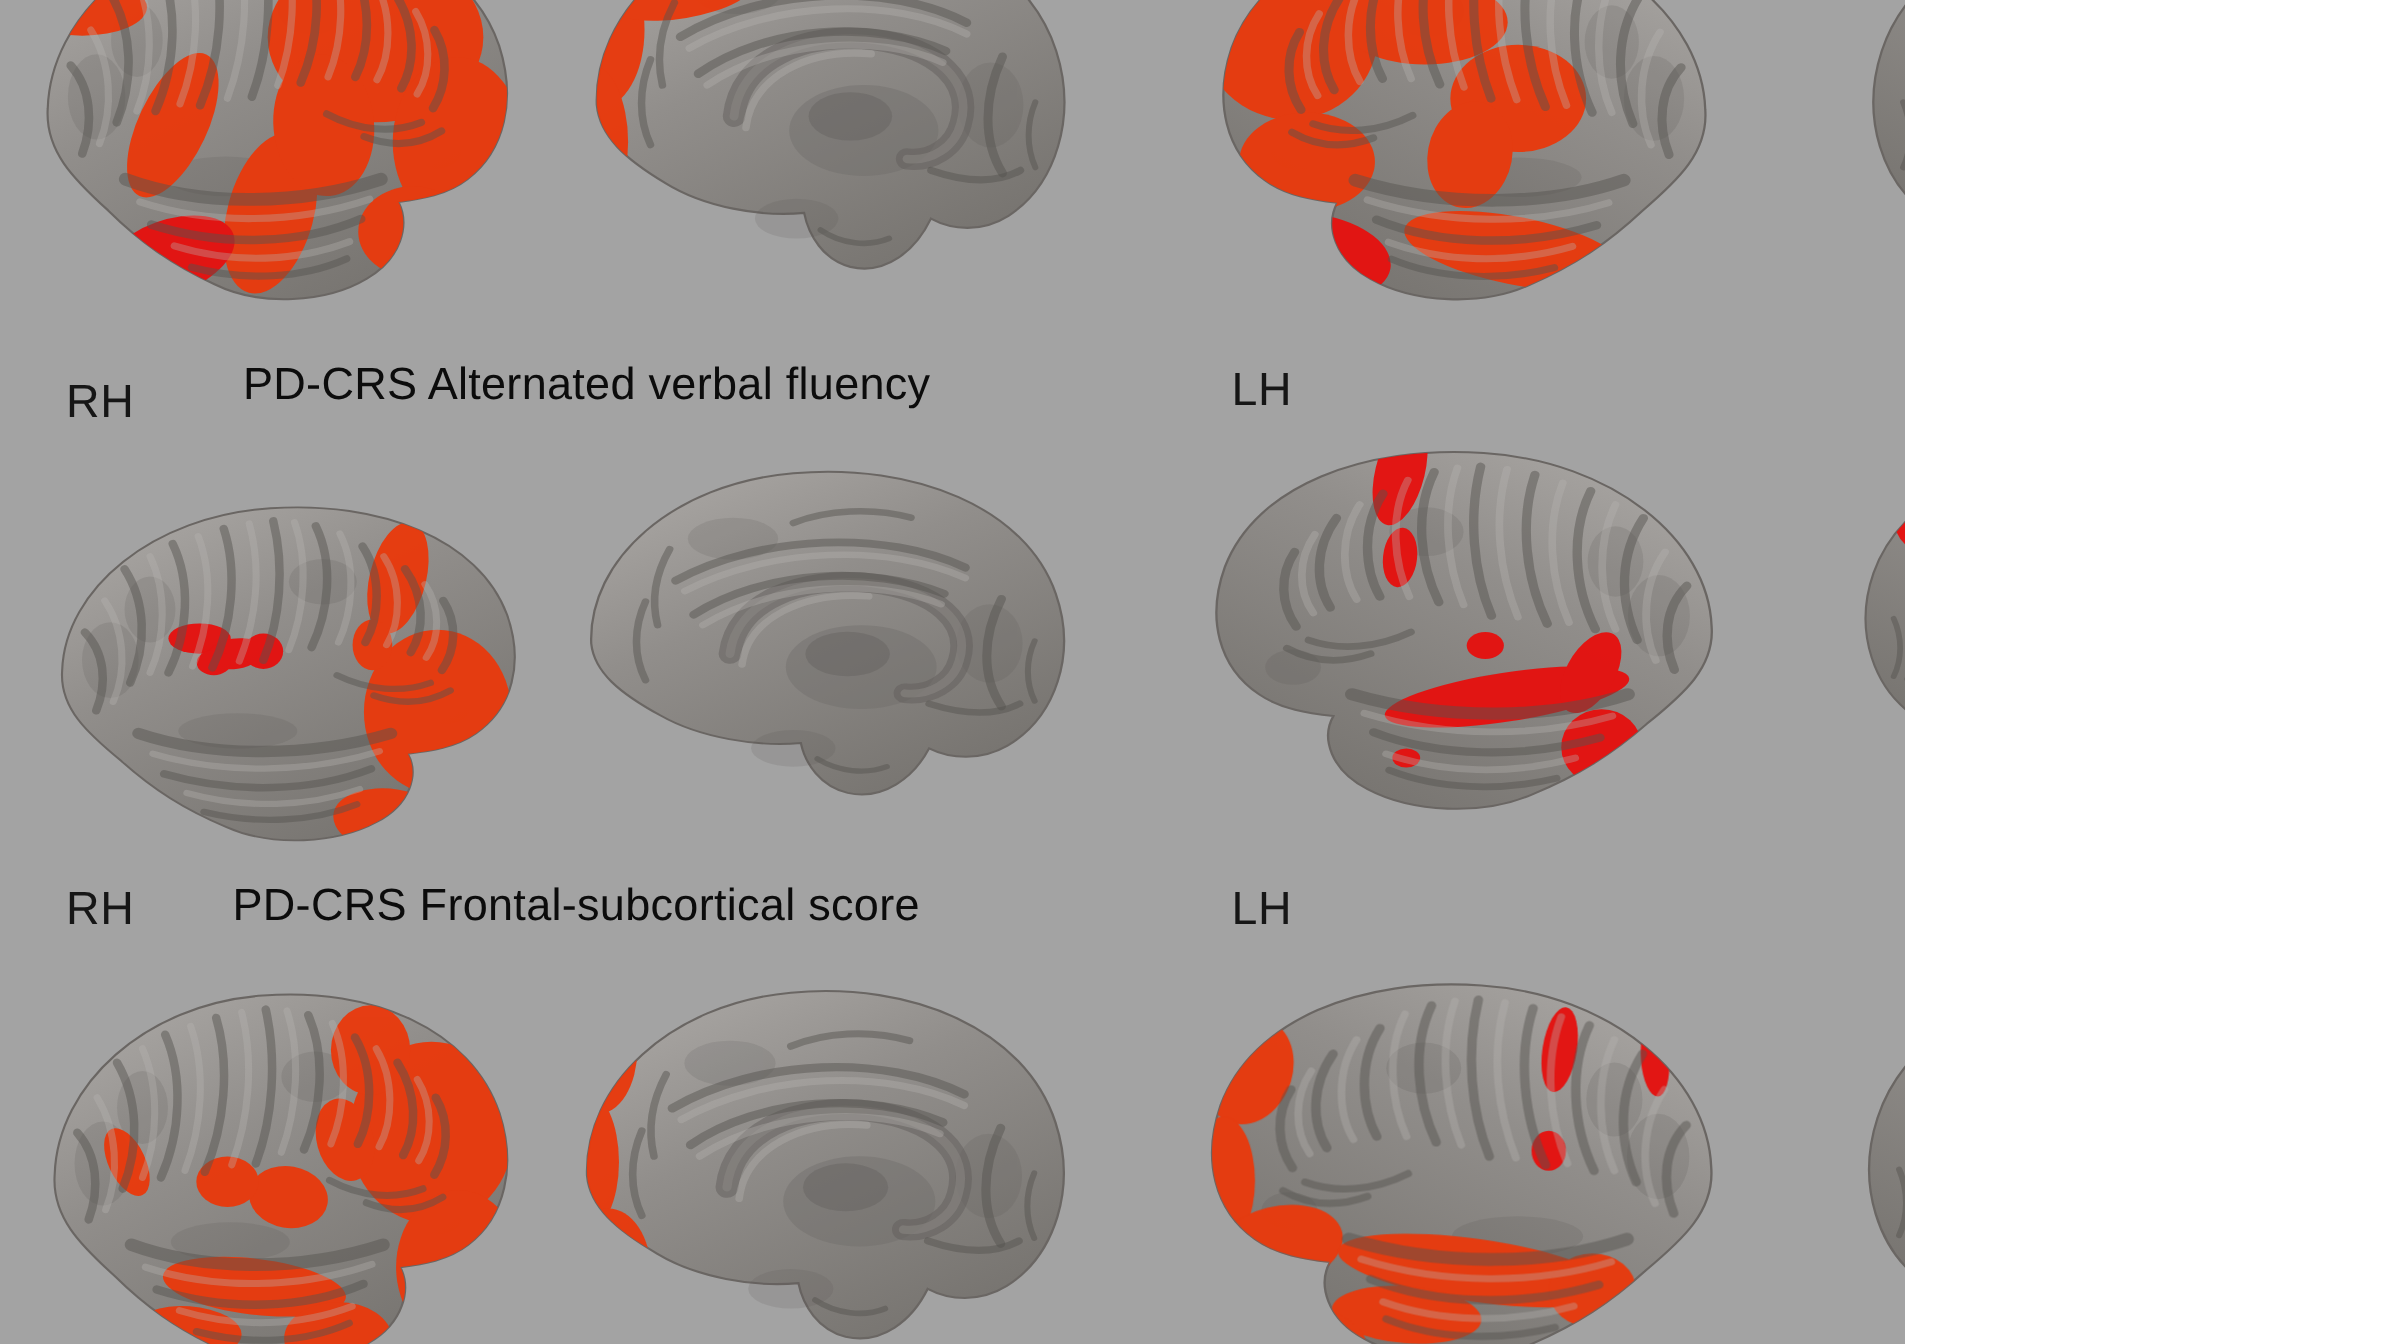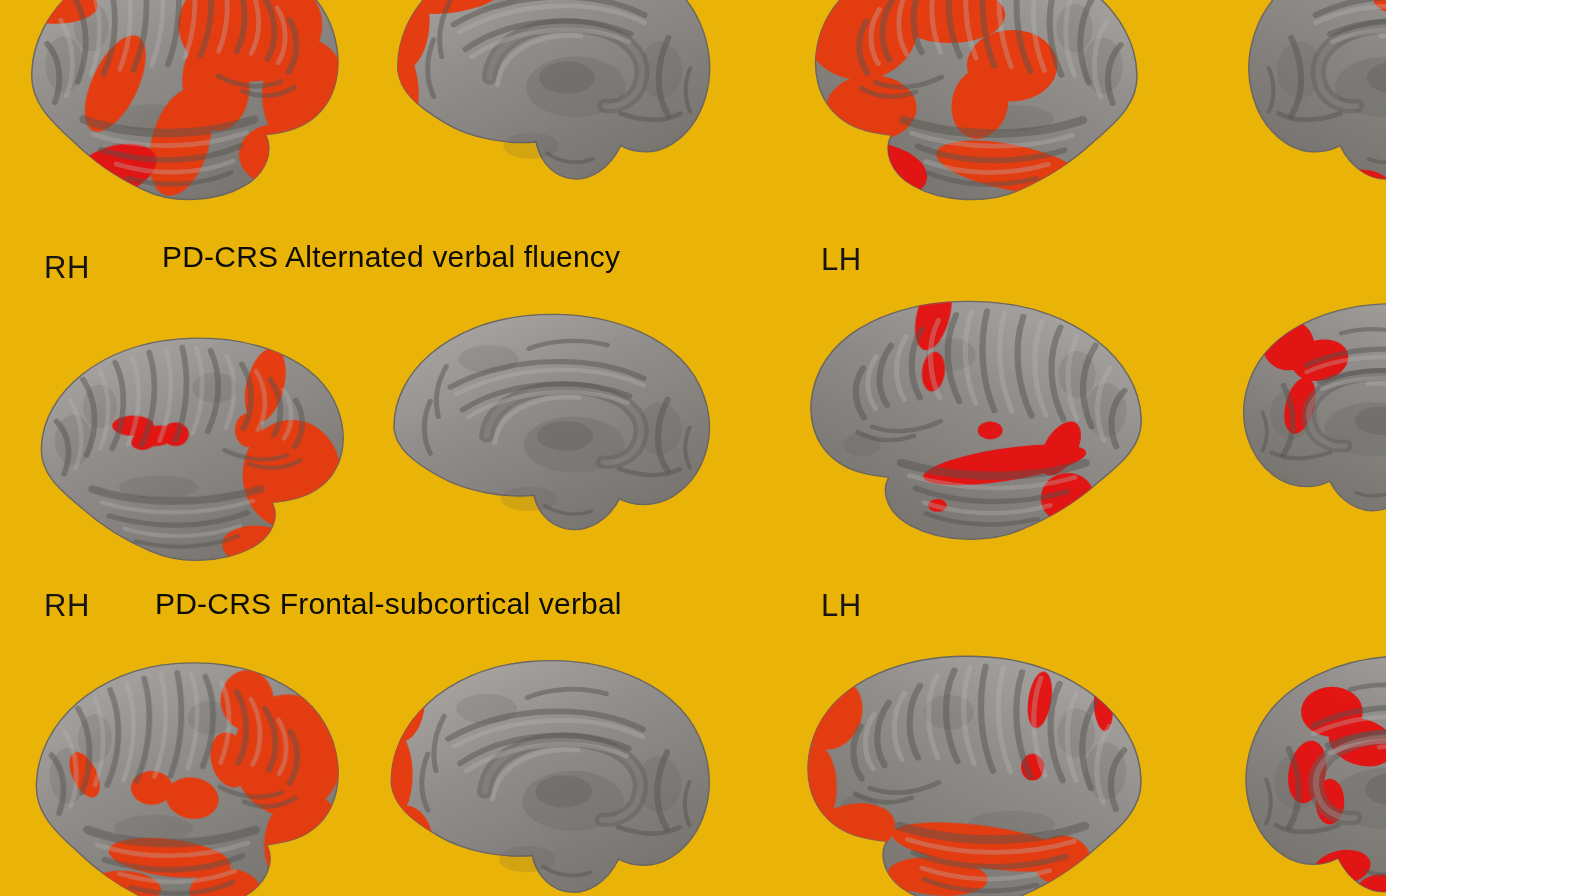--- a/index.html
+++ b/index.html
@@ -1,17 +1,17 @@
 <!DOCTYPE html>
 <html><head>
 <meta charset="utf-8">
 <style>
   html,body{margin:0;padding:0;background:#ffffff;}
   .stage{
-    position:relative;width:1386px;height:896px;background:#eab308;
+    position:relative;width:1270px;height:896px;background:#a3a3a3;
     overflow:hidden;font-family:"Liberation Sans",sans-serif;
   }
   .brain{position:absolute;}
   .hemi{
     position:absolute;font-size:31px;font-weight:400;color:#161616;
     letter-spacing:.5px;white-space:nowrap;
   }
   .row-title{
     position:absolute;font-size:30px;font-weight:400;color:#0c0c0c;
     letter-spacing:.2px;white-space:nowrap;
@@ -294,16 +294,16 @@
         </g>
         <use href="#med-r-lines"></use>
       </svg>
     </div>
 
   <div class="hemi" style="left:44px;top:250px">RH</div>
   <div class="row-title" style="left:162px;top:240px">PD-CRS Alternated verbal fluency</div>
   <div class="hemi" style="left:821px;top:242px">LH</div>
 
   <div class="hemi" style="left:44px;top:588px">RH</div>
-  <div class="row-title" style="left:155px;top:587px">PD-CRS Frontal-subcortical verbal</div>
+  <div class="row-title" style="left:155px;top:587px">PD-CRS Frontal-subcortical score</div>
   <div class="hemi" style="left:821px;top:588px">LH</div>
 
 </div>
 
 </body></html>

